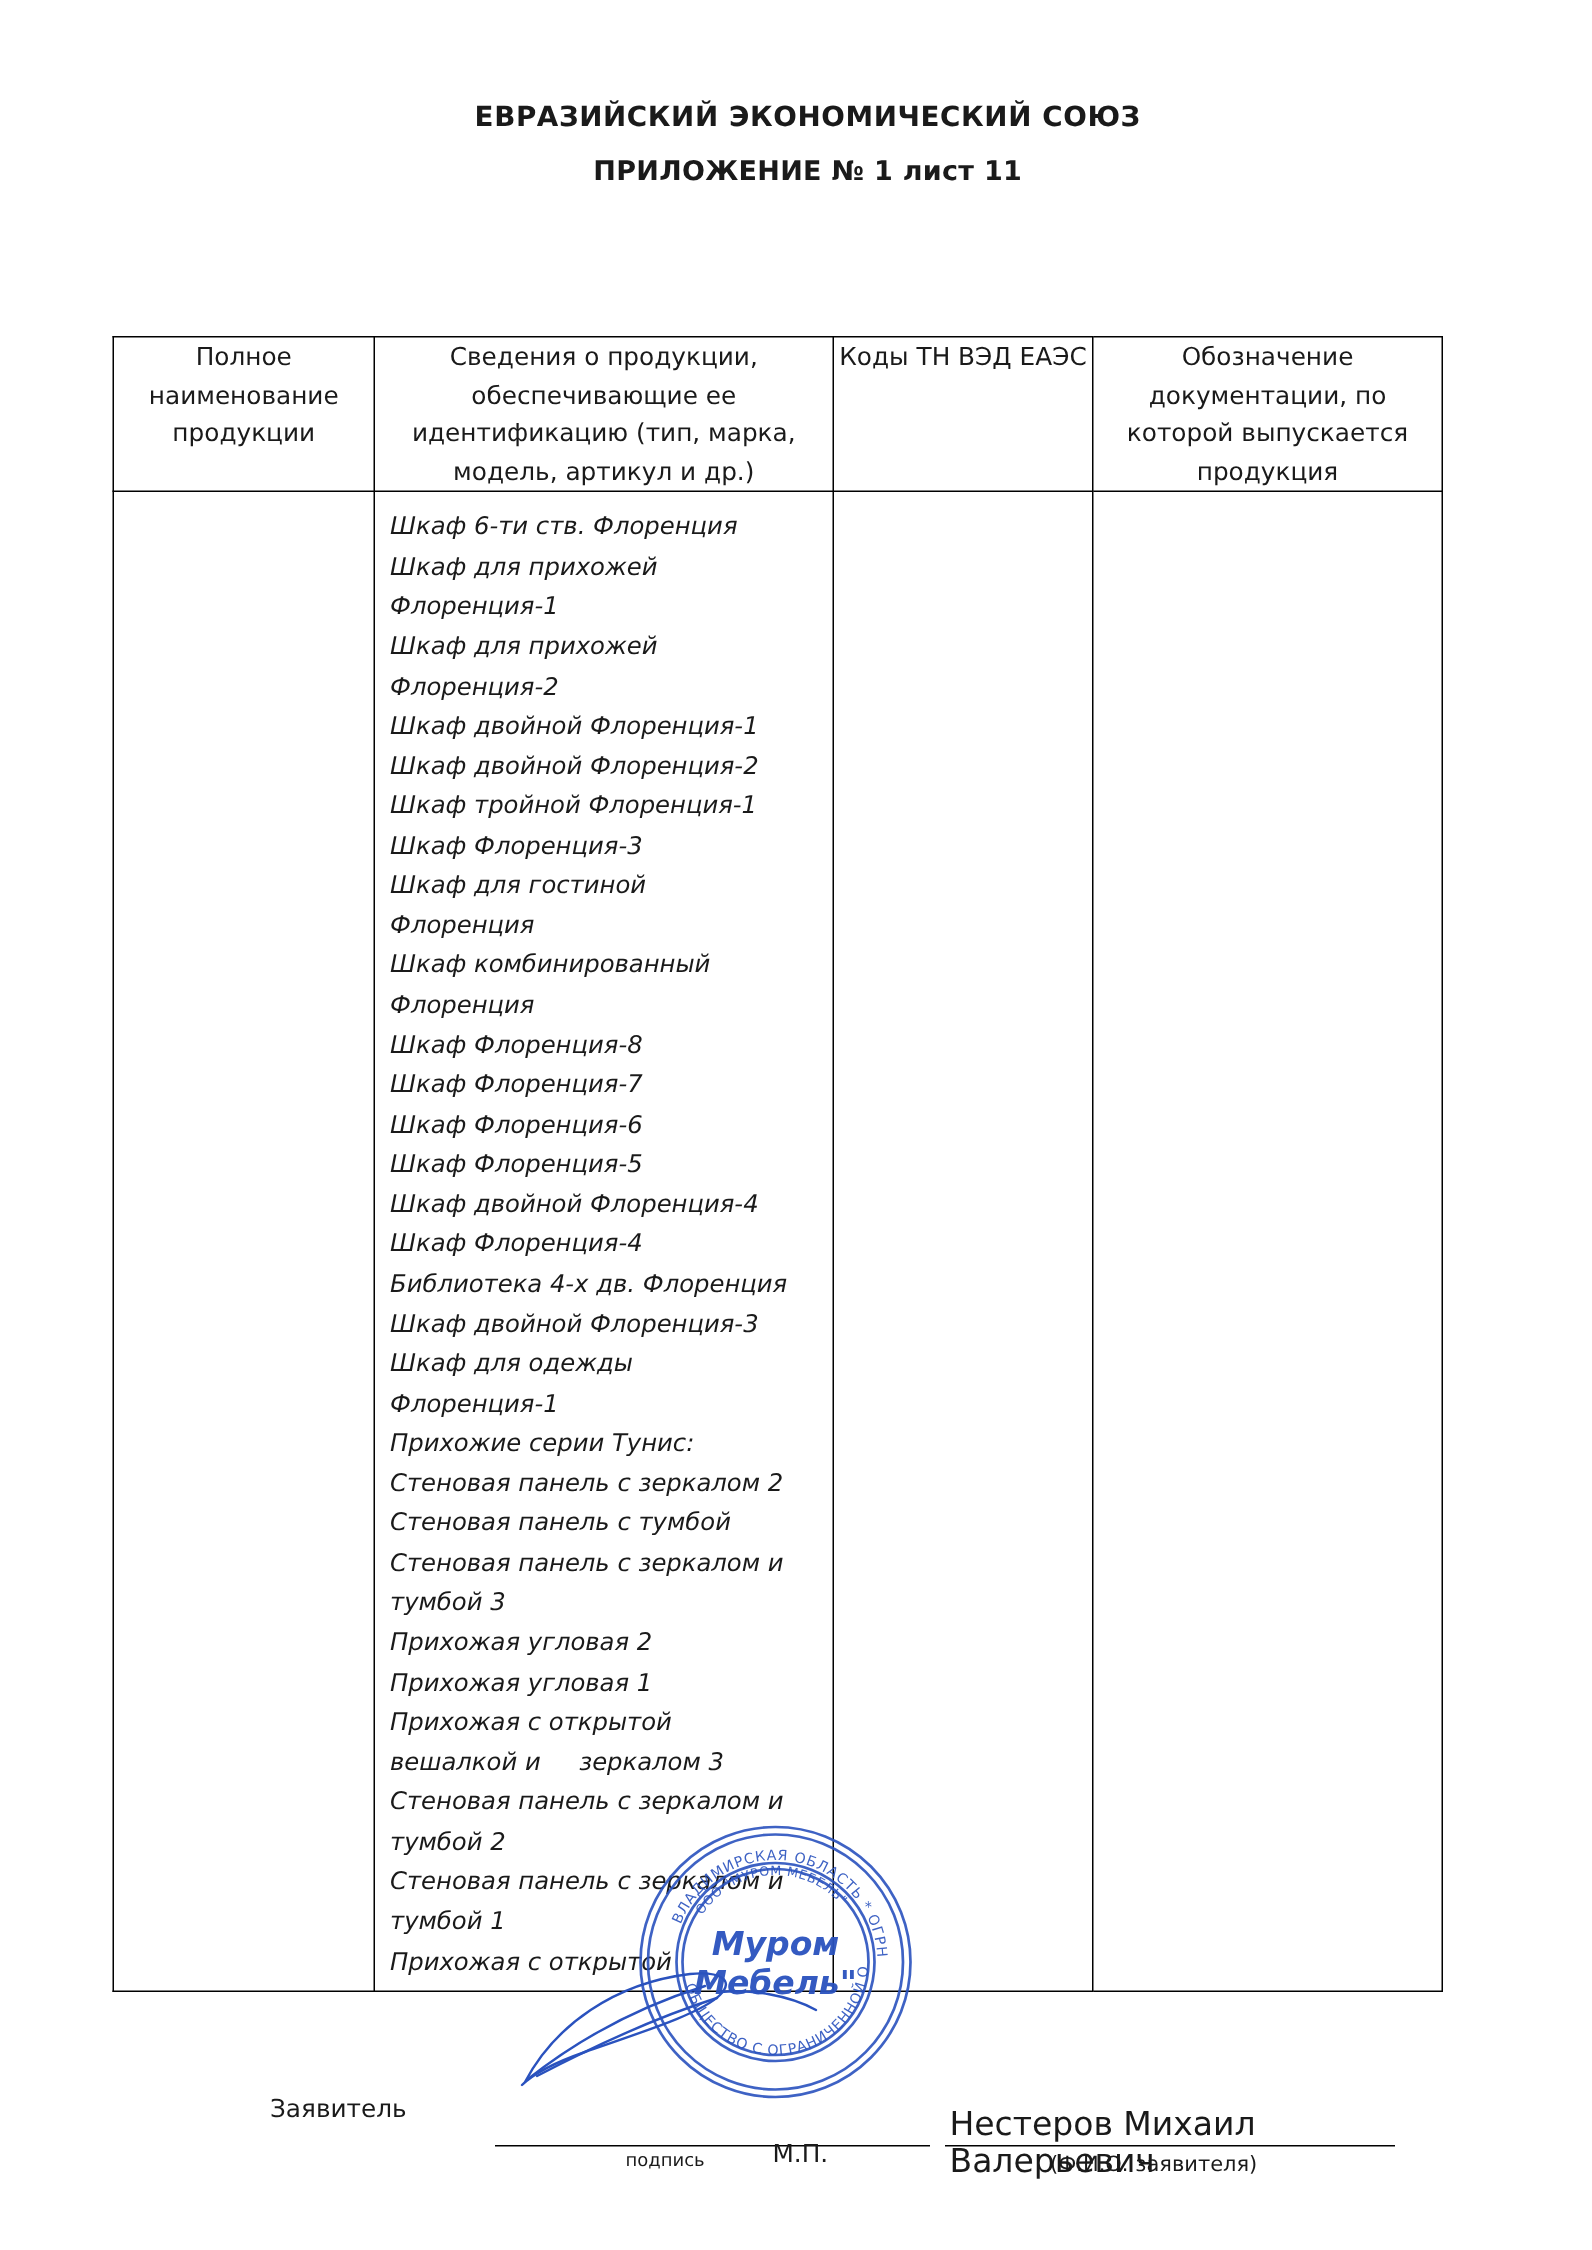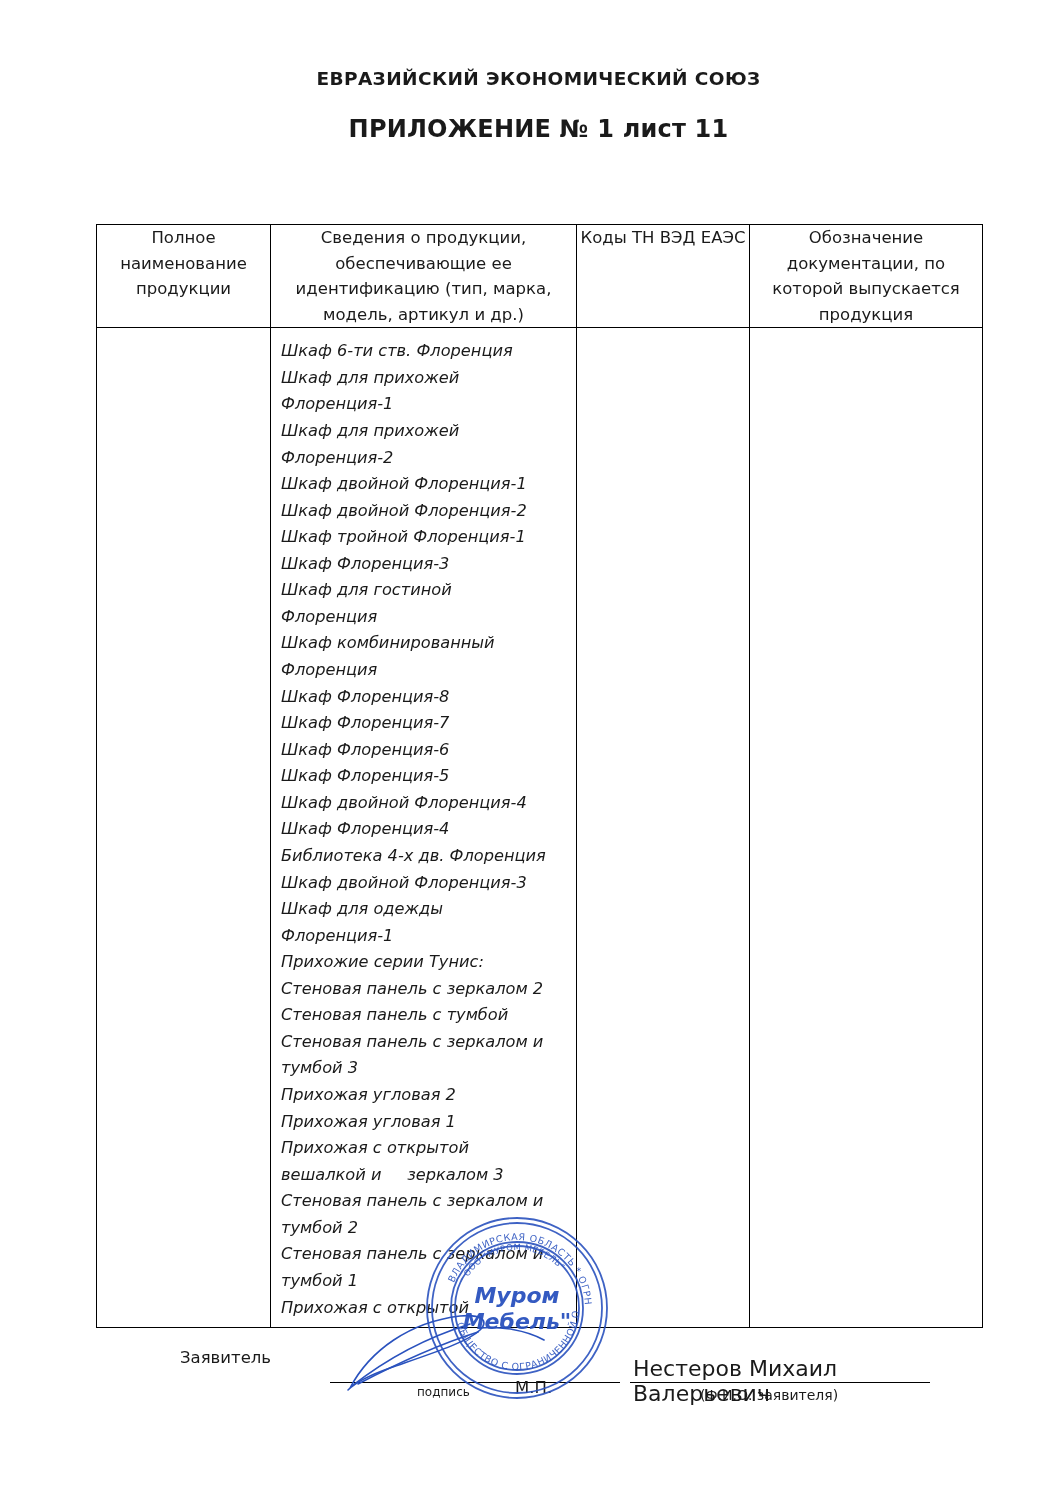--- a/index.html
+++ b/index.html
@@ -28,36 +28,36 @@
     padding-top: 68px;
     padding-left: 16px;
   }
   .h-main {
     font-size: 18.5px;
     font-weight: bold;
     letter-spacing: 0.4px;
     line-height: 1.2;
   }
   .h-sub {
-    font-size: 24px;
+    font-size: 18px;
     font-weight: bold;
-    margin-top: 25px;
+    margin-top: 14px;
     letter-spacing: 0.2px;
   }
   .h-third {
     font-size: 18px;
     font-weight: bold;
     margin-top: 28px;
     letter-spacing: 0.2px;
   }
 
   
   .tbl-wrap {
     position: absolute;
-    left: 96px;
+    left: 75px;
     top: 224px;
     width: 886px;
   }
   table.doc-table {
     border-collapse: collapse;
     width: 886px;
     table-layout: fixed;
   }
   table.doc-table td, table.doc-table th {
     border: 1px solid #000;
@@ -89,21 +89,21 @@
     padding: 10px 6px 6px 10px;
     font-size: 16.2px;
     line-height: 1.64;
     white-space: pre-wrap;
   }
 
   
   .sig-area {
     position: absolute;
     left: 0;
-    top: 1330px;
+    top: 1378px;
     width: 954px;
     height: 120px;
     text-decoration: underline;
   }
   .sig-label {
     position: absolute;
     left: 180px;
     top: 18px;
     font-size: 16.5px;
   }

